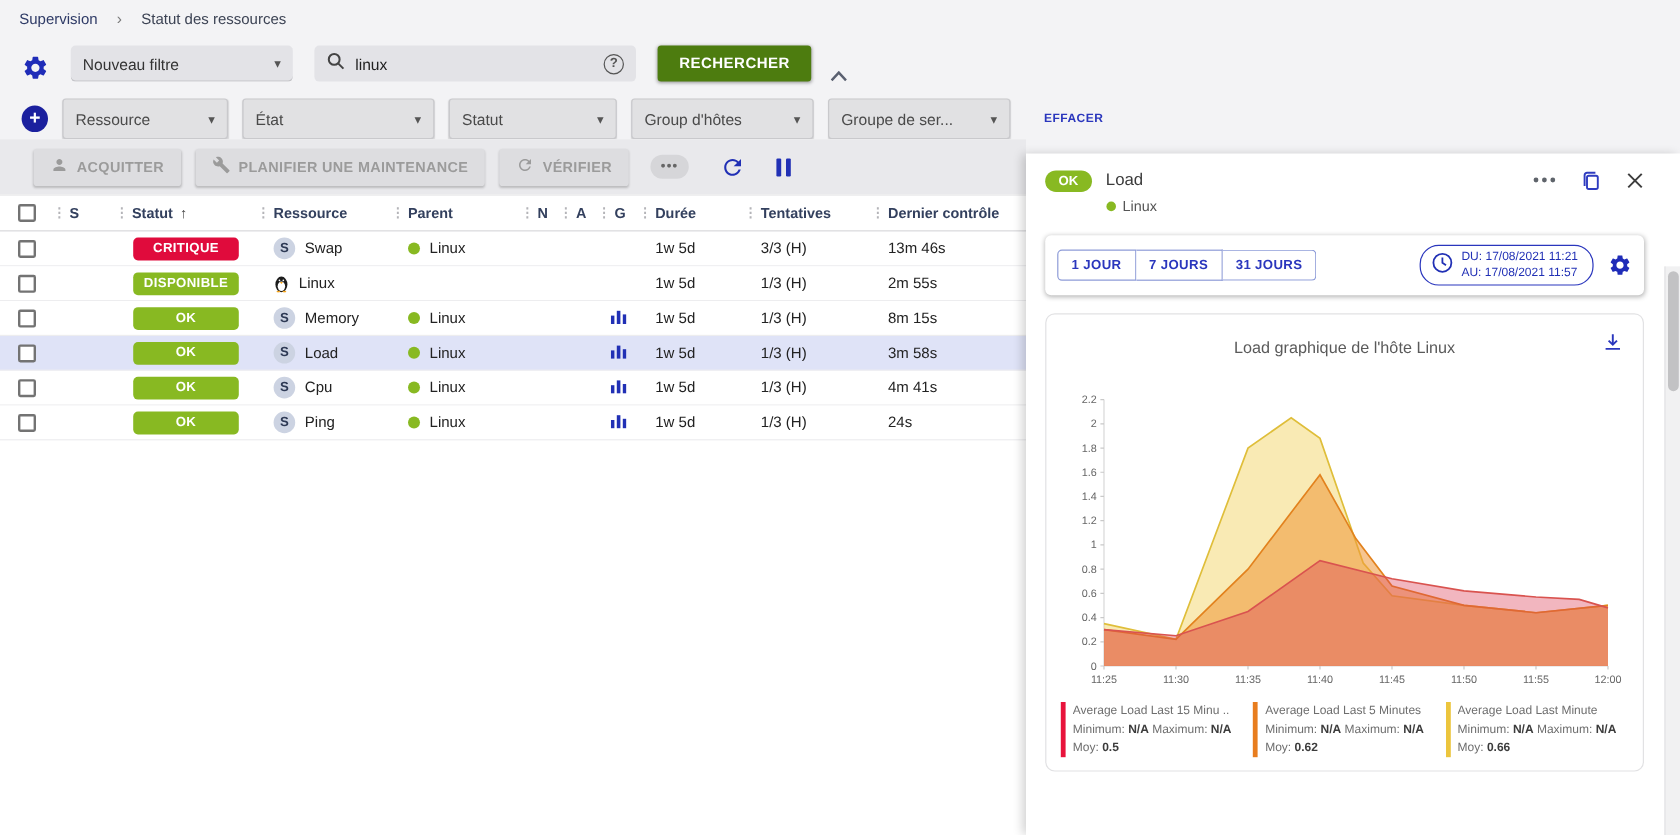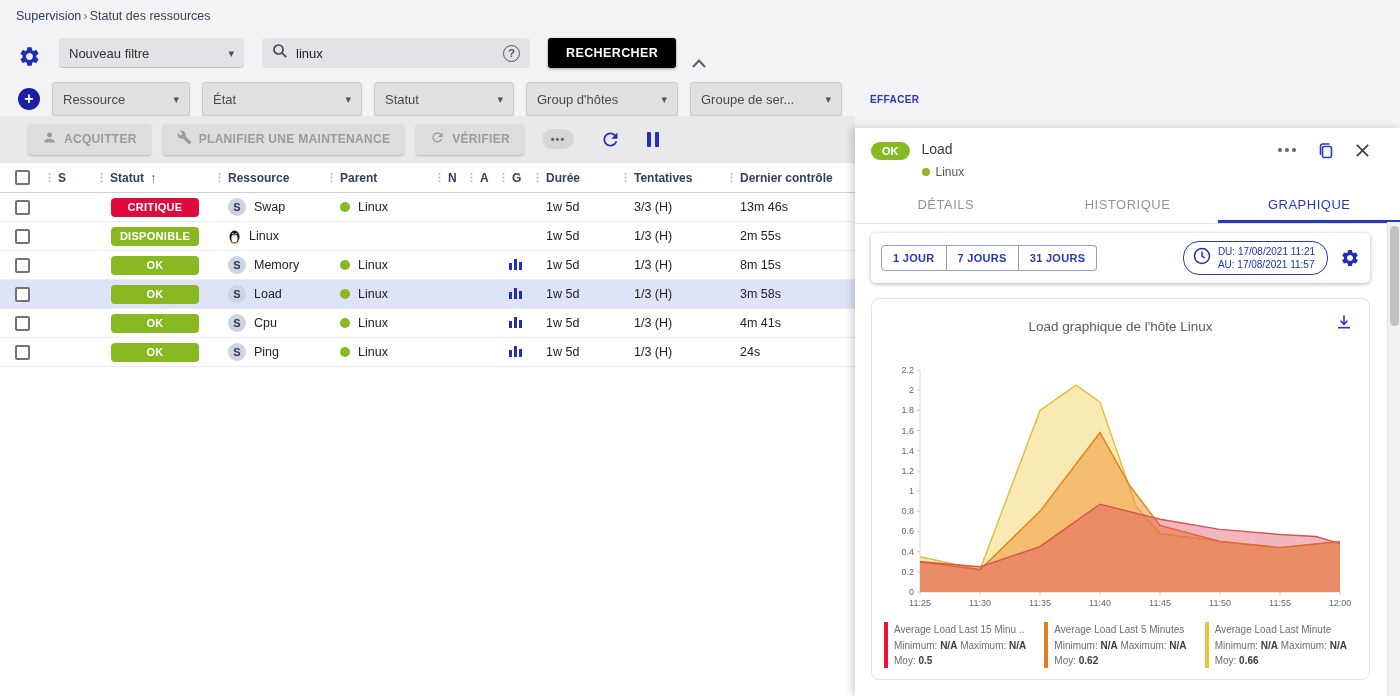--- a/index.html
+++ b/index.html
@@ -2,38 +2,38 @@
 <html><head>
 <meta charset="utf-8">
 <style>
   * { margin:0; padding:0; box-sizing:border-box; }
   html,body { width:1400px; height:696px; overflow:hidden; background:#fff;
     font-family:"Liberation Sans", sans-serif; }
   b { color:#3c3c3c; }
 
   
   .topzone { position:absolute; top:0; left:0; width:1400px; height:128px; background:#f3f3f5; }
-  .breadcrumb { display:flex; align-items:center; gap:2px; padding:8px 0 0 16px; font-size:12.5px; color:#33405e; }
+  .breadcrumb { display:flex; align-items:center; gap:16px; padding:8px 0 0 16px; font-size:12.5px; color:#33405e; }
   .bc-link { color:#2e3a66; cursor:pointer; }
   .bc-sep { color:#7a7a7a; font-size:13px; }
   .bc-current { color:#3c4354; }
 
   .frow1 { position:absolute; top:38px; left:18px; display:flex; align-items:flex-end; gap:18px; }
   .gear-btn { display:flex; align-items:center; cursor:pointer; }
   .select-filled { width:185px; height:30px; background:#e3e3e7; border-radius:4px;
     display:flex; align-items:center; justify-content:space-between; padding:0 10px;
     font-size:13px; color:#333; box-shadow:inset 0 -1px 0 #c4c4c8; cursor:pointer; }
   .caret { color:#555; font-size:11px; }
   .search-box { width:268px; height:30px; background:#e3e3e7; border-radius:4px;
     display:flex; align-items:center; gap:8px; padding:0 10px; }
   .search-box input { flex:1; border:none; background:transparent; outline:none;
     font-size:13px; color:#222; font-family:"Liberation Sans", sans-serif; }
   .help-circ { width:17px; height:17px; border:1.6px solid #555; border-radius:50%;
     font-size:11px; font-weight:bold; color:#555; display:flex; align-items:center; justify-content:center; }
-  .btn-search { height:30px; padding:0 18px; background:#000000; color:#fff; border:none;
+  .btn-search { height:30px; padding:0 18px; background:#4d7c0f; color:#fff; border:none;
     font-weight:bold; font-size:12.5px; letter-spacing:.4px; border-radius:3px;
     box-shadow:0 1px 3px rgba(0,0,0,.35); cursor:pointer; font-family:"Liberation Sans", sans-serif; }
   .collapse-btn { display:flex; align-items:center; cursor:pointer; margin-left:-2px; }
 
   .frow2 { position:absolute; top:82px; left:18px; display:flex; align-items:center; gap:12px; width:1360px; }
   .plus-circ { width:22px; height:22px; border-radius:50%; background:#1b209e; color:#fff;
     font-size:16px; font-weight:bold; display:flex; align-items:center; justify-content:center; cursor:pointer; }
   .chips { display:flex; gap:12px; }
   .chip { height:34px; background:#e1e1e3; border:1px solid #c9c9cc; border-radius:3px;
     display:flex; align-items:center; justify-content:space-between; padding:0 10px;
@@ -478,25 +478,20 @@
           </svg>
       </span>
       <span>
         <svg width="15" height="15" viewBox="0 0 16 16">
             <path d="M2 2 L14 14 M14 2 L2 14" stroke="#3d3d3d" stroke-width="1.8"></path>
           </svg>
       </span>
     </div>
   </div>
 
-  <div class="tabs">
-      <div class="tab">DÉTAILS</div>
-      <div class="tab">HISTORIQUE</div>
-      <div class="tab active">GRAPHIQUE</div>
-    </div>
 
   <div class="period-card">
     <div class="pgroup">
         <button class="pbtn">1 JOUR</button>
         <button class="pbtn">7 JOURS</button>
         <button class="pbtn">31 JOURS</button>
       </div>
     <div class="date-pill">
       <span>
         <svg width="20" height="20" viewBox="0 0 20 20" fill="none" stroke="#2130b5" stroke-width="1.5">

